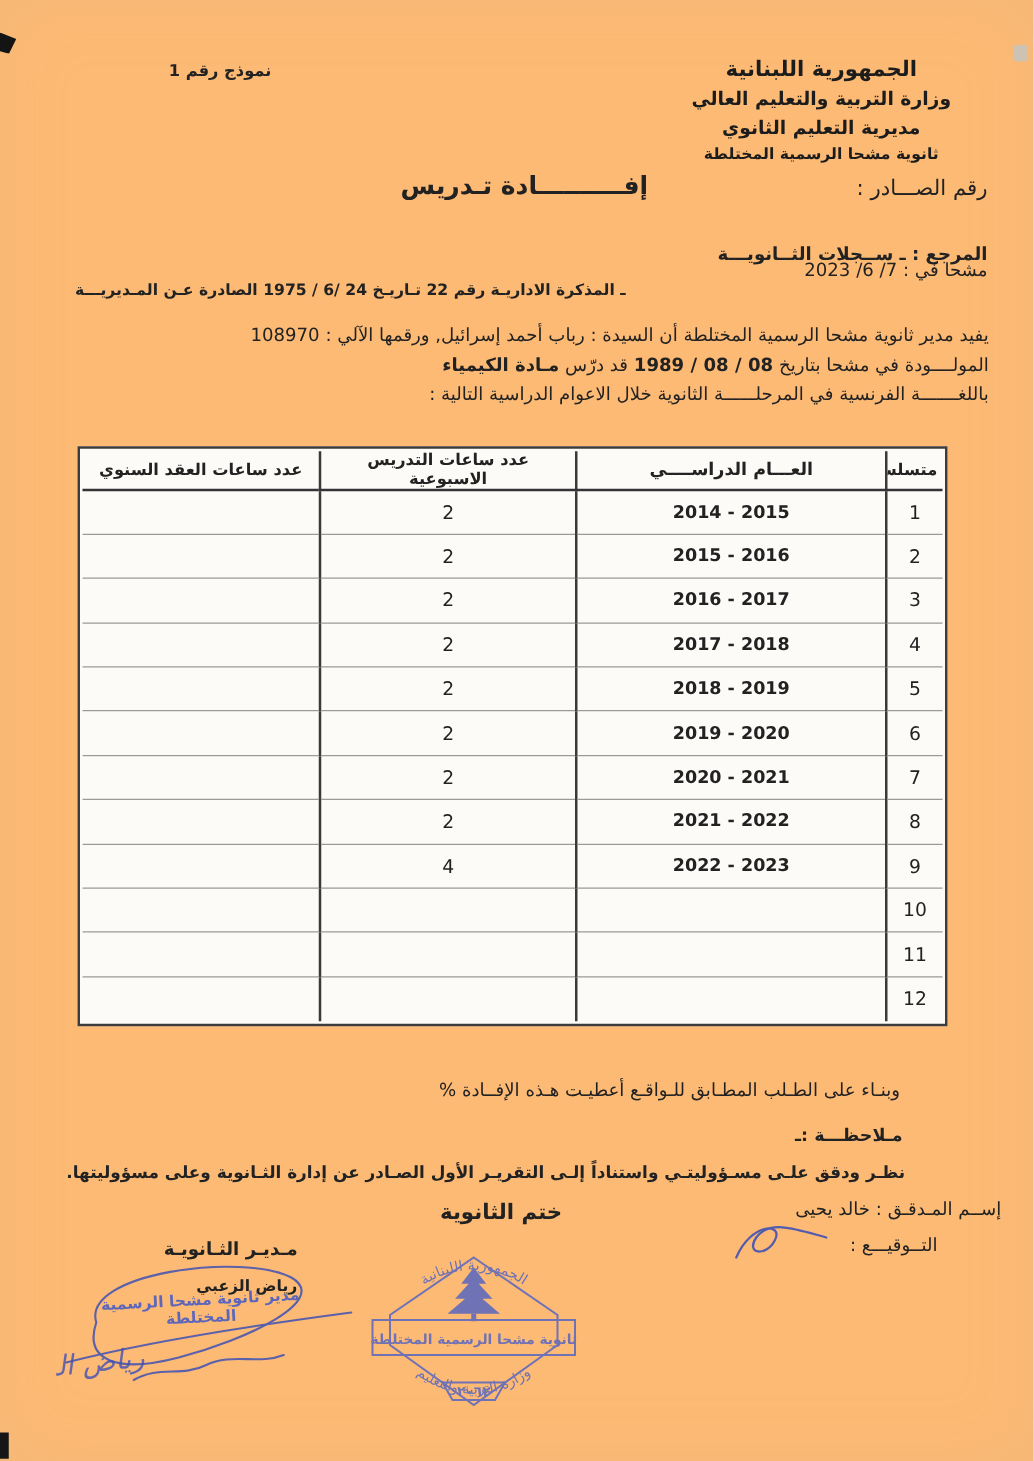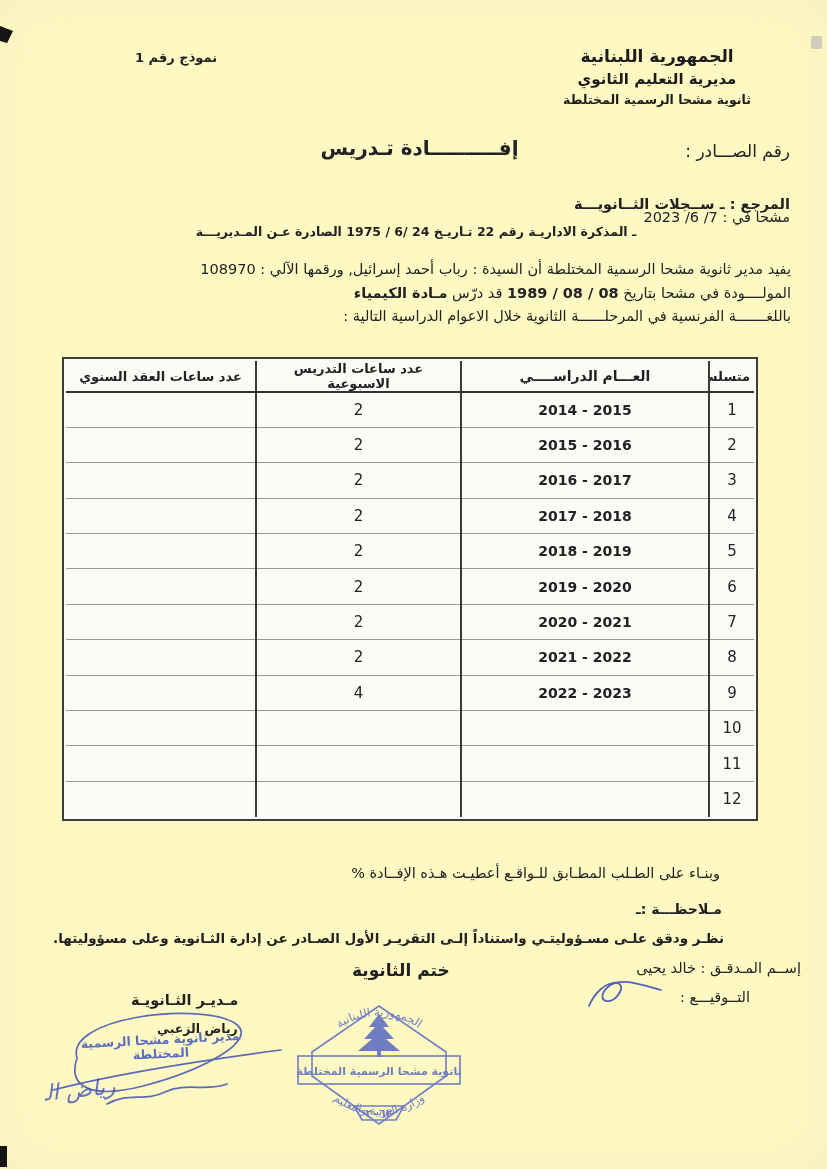--- a/index.html
+++ b/index.html
@@ -1,20 +1,20 @@
 <!DOCTYPE html>
 <html lang="ar"><head>
 <meta charset="utf-8">
 <style>
   * { margin:0; padding:0; box-sizing:border-box; }
   html,body { background:#fcfbf8; }
   body { font-family:"DejaVu Sans", sans-serif; color:#222; }
   .page {
     position:relative; width:827px; height:1169px; margin:0 auto;
-    background:#fef9c3; overflow:hidden; direction:rtl;
+    background:#fdba74; overflow:hidden; direction:rtl;
     box-shadow: inset 0 0 60px rgba(180,175,160,.12);
   }
   .abs { position:absolute; }
 
   
   .mark-tl { left:0; top:26px; width:13px; height:17px; background:#141414;
              clip-path:polygon(0 0,100% 30%,55% 100%,0 88%); }
   .mark-tr { right:5px; top:36px; width:11px; height:13px; background:#c7c4be; border-radius:2px; opacity:.85; }
   .mark-bl { left:0; top:1146px; width:7px; height:21px; background:#161616; }
 
@@ -24,21 +24,21 @@
   .lh1 { font-size:17px; line-height:24px; letter-spacing:.5px; }
   .lh2 { font-size:15px; line-height:23px; }
   .lh3 { font-size:15px; line-height:22px; }
   .lh4 { font-size:12.5px; line-height:20px; }
 
   .issue-label { top:141px; right:37px; font-size:17px; }
   .doc-title { top:136px; left:50%; transform:translateX(-50%); margin-left:6px;
                font-size:20px; font-weight:bold; letter-spacing:1px; white-space:nowrap; }
   .place-date { top:169px; right:37px; font-size:14.5px;margin-top:40px; }
   .reference  { top:196px; right:37px; font-size:14.5px; font-weight:bold; }
-  .memo-line  { top:224px; left:60px; right:55px; text-align:center; font-size:12.5px; font-weight:bold; }
+  .memo-line  { top:224px; left:60px; right:55px; text-align:left; font-size:12.5px; font-weight:bold; }
 
   .body-par { top:258px; right:36px; width:758px; font-size:14.5px; line-height:23.5px; text-align:right; }
   .body-par b { font-weight:bold; }
 
   
   .table-wrap { left:62px; top:357px; width:696px; border:2px solid #3c3c3c; padding:2px; background:#fcfbf8; }
   table { width:100%; border-collapse:collapse; table-layout:fixed; direction:rtl; }
   th, td { border-left:2px solid #3a3a3a; text-align:center; vertical-align:middle; padding:0 4px; overflow:hidden; }
   th:last-child, td:last-child { border-left:none; }
   thead th { height:31px; border-bottom:2px solid #333; font-size:13px; font-weight:bold; }
@@ -70,20 +70,21 @@
 <div class="page">
 
   <div class="abs mark-tl"></div>
   <div class="abs mark-tr"></div>
   <div class="abs mark-bl"></div>
 
   <div class="abs form-number">نموذج رقم 1</div>
 
   <div class="abs letterhead">
     <div class="lh1">الجمهورية اللبنانية</div>
+    <div class="lh2">وزارة التربية والتعليم العالي</div>
     <div class="lh3">مديرية التعليم الثانوي</div>
     <div class="lh4">ثانوية مشحا الرسمية المختلطة</div>
   </div>
 
   <div class="abs issue-label">رقم الصـــادر :</div>
   <div class="abs doc-title">إفــــــــــادة تـدريس</div>
   <div class="abs place-date">مشحا  في :  7/ 6/ 2023</div>
   <div class="abs reference">المرجع :  ـ  ســجلات الثــانويـــة</div>
   <div class="abs memo-line">ـ المذكرة الاداريـة رقم 22 تـاريـخ 24 /6 / 1975 الصادرة  عـن المـديريـــة</div>
 

